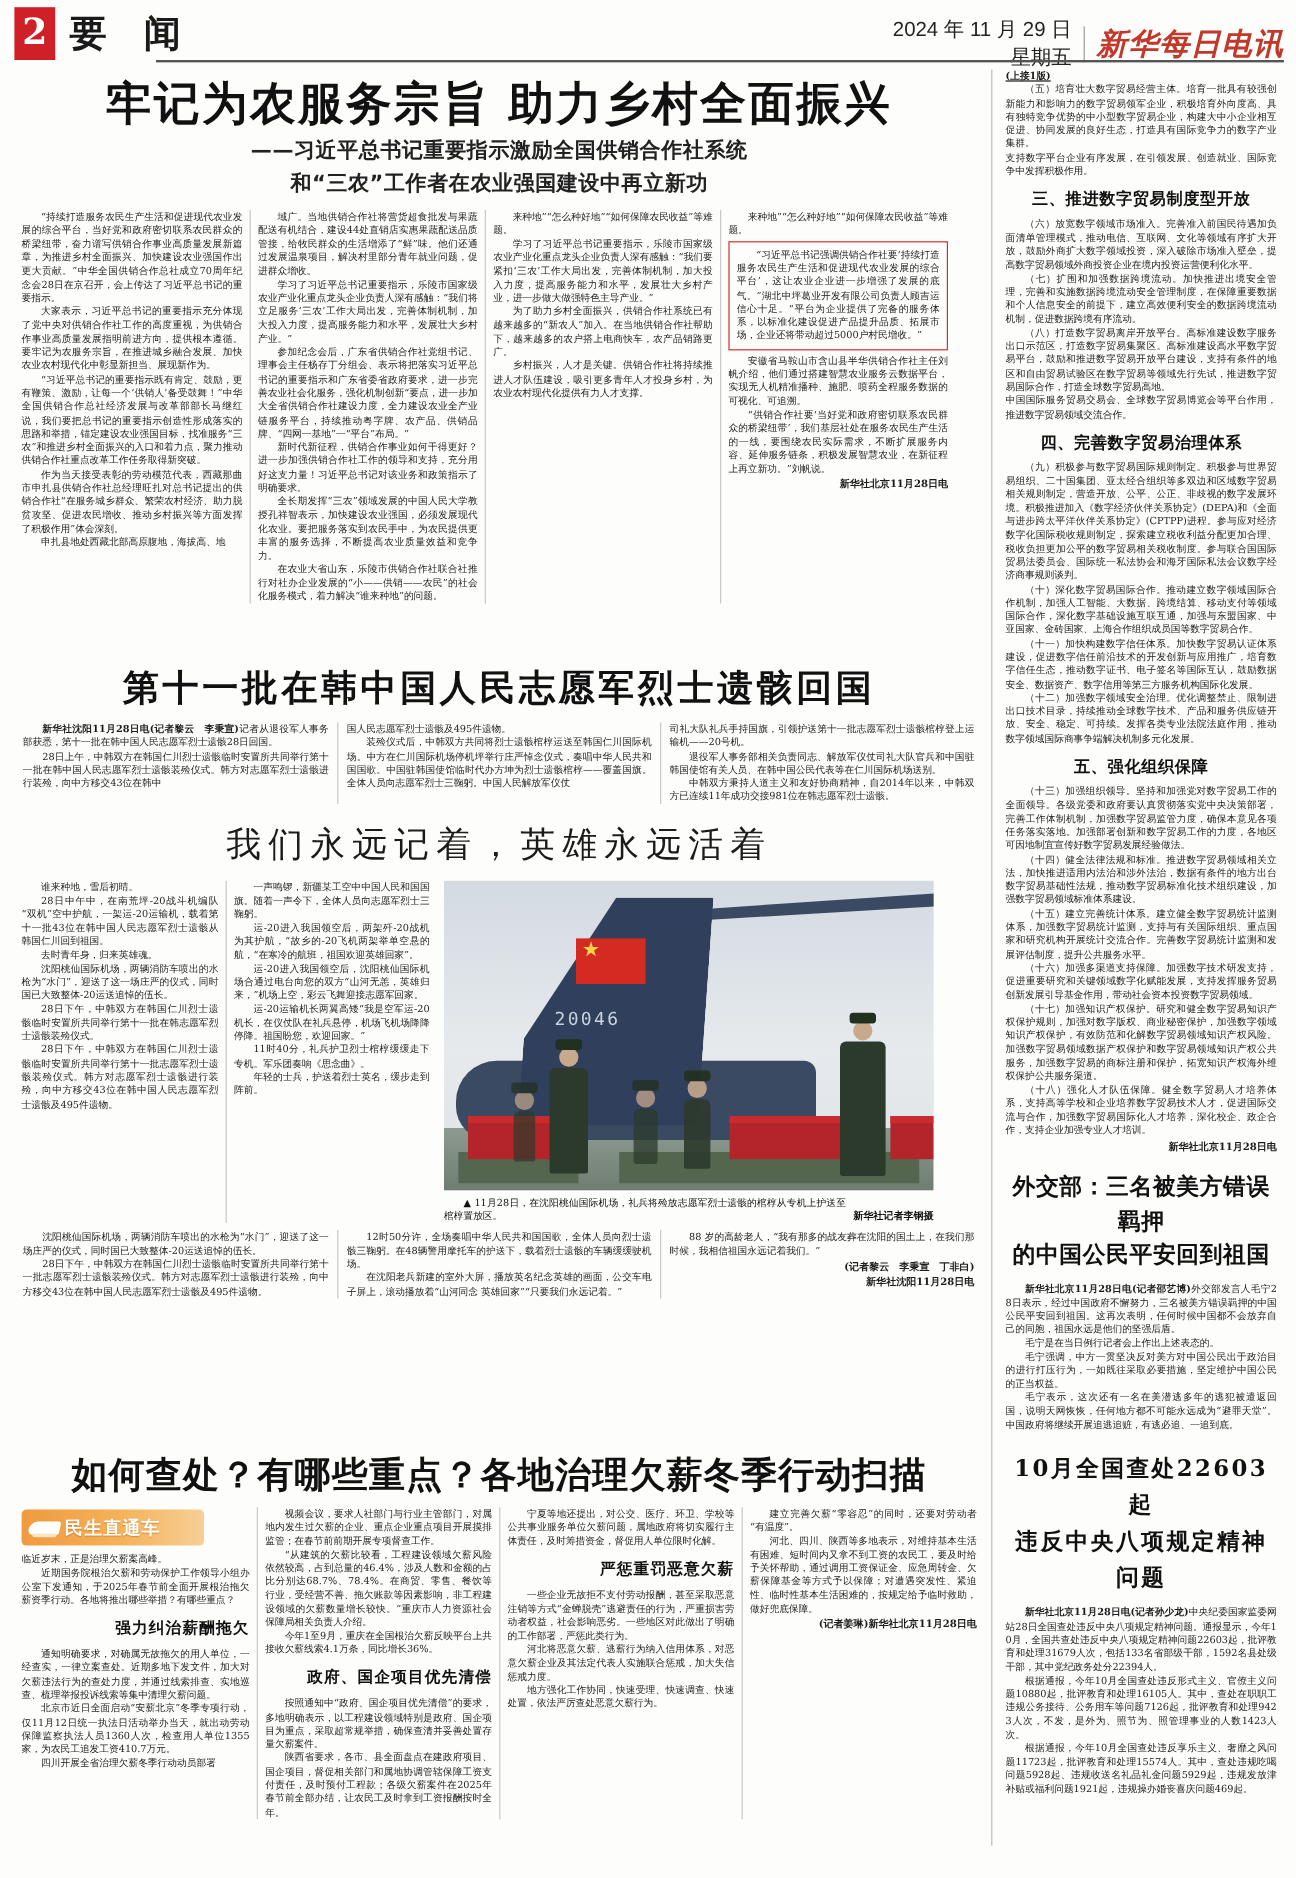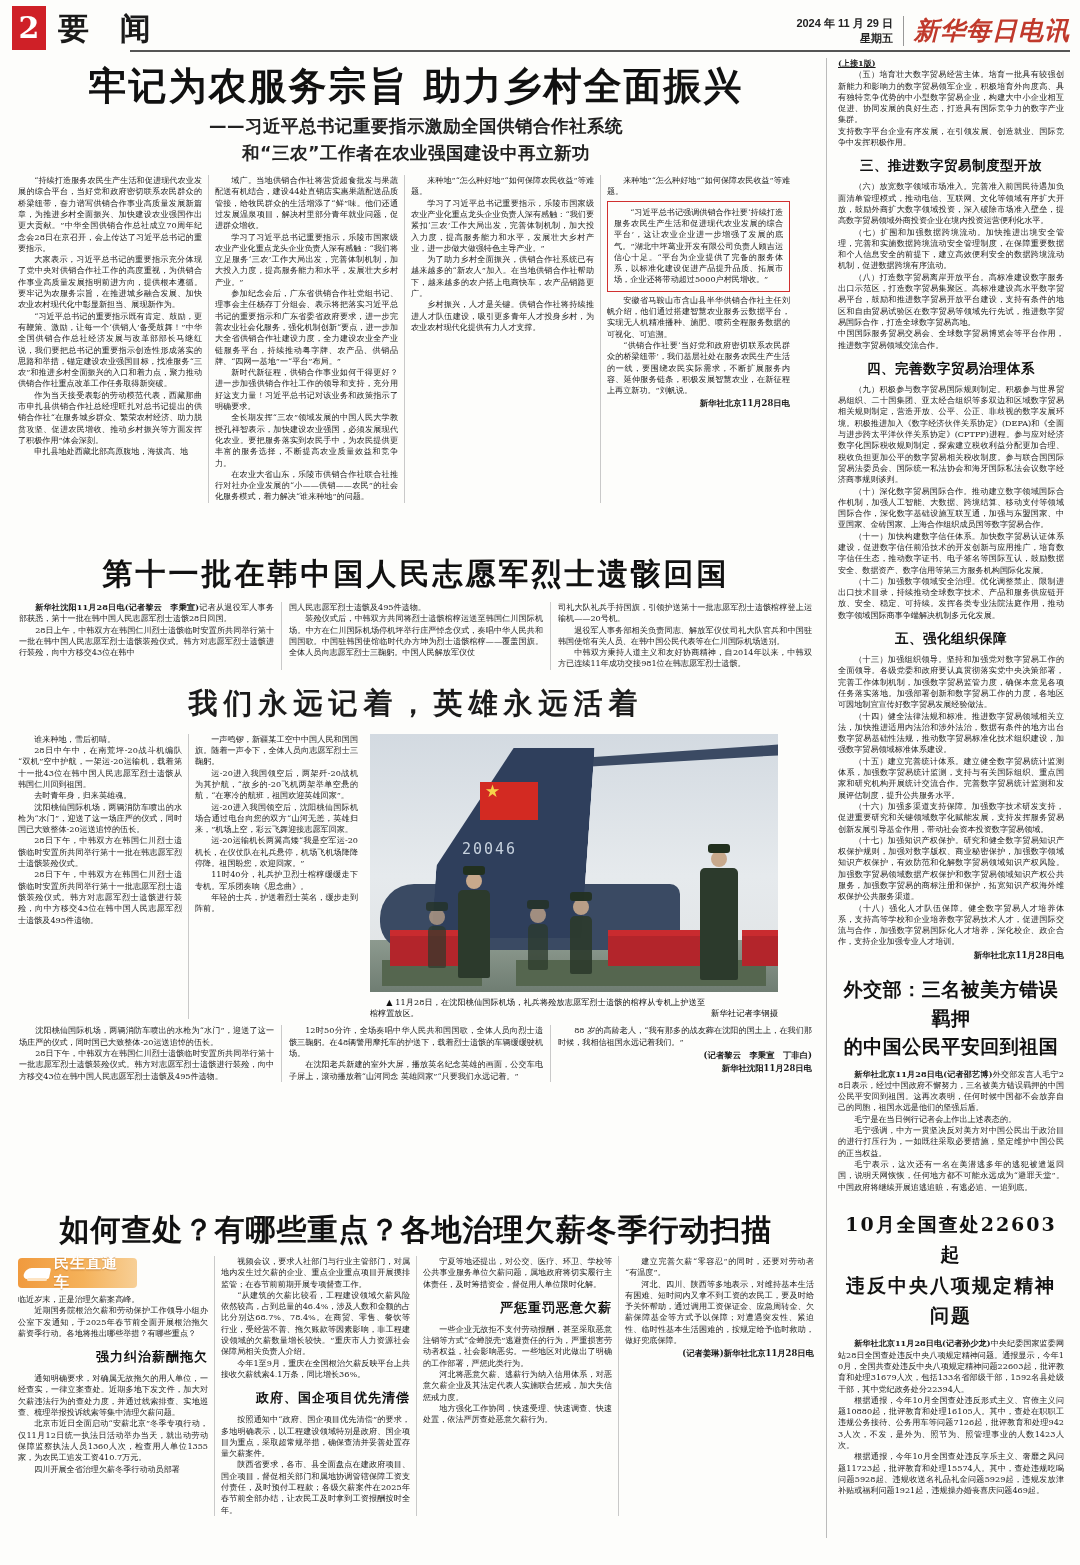--- a/index.html
+++ b/index.html
@@ -19,21 +19,21 @@
   .pagenum{
     width:34px;height:44px;background:#cf2027;color:#fff;
     font-family:"DejaVu Serif",serif;font-weight:bold;font-size:30px;
     display:flex;align-items:center;justify-content:center;line-height:1;
   }
   .section-name{
     margin-left:12px;font-size:31px;font-weight:bold;letter-spacing:10px;
     color:#1a1a1a;line-height:44px;font-family:"DejaVu Serif",serif;
   }
   .mast-right{margin-left:auto;display:flex;align-items:center;gap:10px;padding-top:8px;}
-  .mast-date{font-size:11px;line-height:1.35;text-align:right;color:#222;font-family:"Liberation Sans",sans-serif;font-weight:bold;}
+  .mast-date{font-size:17px;line-height:1.35;text-align:right;color:#222;font-family:"Liberation Sans",sans-serif;font-weight:normal;}
   .mast-divider{width:1px;height:30px;background:#999;}
   .mast-logo{
     font-size:25px;font-weight:bold;letter-spacing:1px;
     color:#c0392b;font-family:"DejaVu Serif",serif;
     font-style:italic;
   }
   .rule-main{position:absolute;left:130px;right:10px;top:50px;height:2px;background:#555;}
   .body-txt{
     font-size:8.1px;line-height:11.3px;text-align:justify;
     text-justify:inter-ideograph;color:#1c1c1c;
@@ -70,21 +70,21 @@
   .a2{position:absolute;left:12px;top:556px;width:808px;}
   .a2 .h-main{
     text-align:center;font-size:30px;font-weight:bold;letter-spacing:3px;
     font-family:"DejaVu Serif",serif;line-height:1.2;margin:0 0 10px;
   }
   .a2-top{display:flex;}
   .a2-top .c{width:269px;padding:0 7px;box-sizing:border-box;}
   .a2-top .c + .c{border-left:1px solid #c9c9c9;}
 
   .script-head{
-    text-align:center;font-size:29px;font-weight:bold;letter-spacing:6px;
+    text-align:center;font-size:29px;font-weight:normal;letter-spacing:6px;
     font-family:"DejaVu Serif",serif;color:#1b1b1b;margin:14px 0 10px;
   }
 
   .a2-mid{display:flex;margin-top:2px;}
   .a2-mid .cn{width:176px;padding:0 6px;box-sizing:border-box;}
   .a2-mid .cn + .cn{border-left:1px solid #c9c9c9;}
   .a2-photo-wrap{width:420px;padding:0 6px;box-sizing:border-box;}
 
   
   .photo{
@@ -131,37 +131,37 @@
   .cf3{left:372px;width:36px;}
   .plinth{position:absolute;bottom:6px;height:26px;background:#55664f;}
   .pl1{left:12px;width:100px;}
   .pl2{left:146px;width:250px;}
 
   .photo-cap{
     display:flex;gap:6px;align-items:flex-end;margin-top:5px;
     font-size:8.1px;line-height:11.3px;
   }
   .photo-cap .ctext{flex:1;text-indent:2em;text-align:justify;}
-  .photo-cap .credit{font-weight:normal;white-space:nowrap;font-size:8.4px;}
+  .photo-cap .credit{font-weight:bold;white-space:nowrap;font-size:8.4px;}
 
   .a2-bot{display:flex;margin-top:6px;}
   .a2-bot .c{width:269px;padding:0 7px;box-sizing:border-box;}
   .a2-bot .c + .c{border-left:1px solid #c9c9c9;}
 
   
   .a3{position:absolute;left:12px;top:1212px;width:808px;}
   .a3 .h-main{
     text-align:center;font-size:30px;font-weight:bold;letter-spacing:1px;
     font-family:"DejaVu Serif",serif;line-height:1.2;margin:0 0 8px;
   }
   .a3-cols{display:flex;}
   .a3-cols .c{width:202px;padding:0 6px;box-sizing:border-box;}
   .a3-cols .c + .c{border-left:1px solid #c9c9c9;}
   .badge{
-    width:119px;height:30px;border-radius:4px;margin:2px 0 6px;
+    width:152px;height:30px;border-radius:4px;margin:2px 0 6px;
     background:linear-gradient(90deg,#f09a3e 0%,#f5b25a 55%,#f7cf96 100%);
     display:flex;align-items:center;gap:4px;padding:0 6px;box-sizing:border-box;
   }
   .badge .train{width:26px;height:16px;position:relative;flex:0 0 auto;}
   .badge .train::before{
     content:"";position:absolute;left:0;bottom:2px;width:26px;height:11px;
     background:#fff;border-radius:9px 3px 2px 6px;transform:skewX(-12deg);
   }
   .badge .train::after{
     content:"";position:absolute;left:3px;bottom:0;width:20px;height:3px;background:#fde4c4;border-radius:2px;

